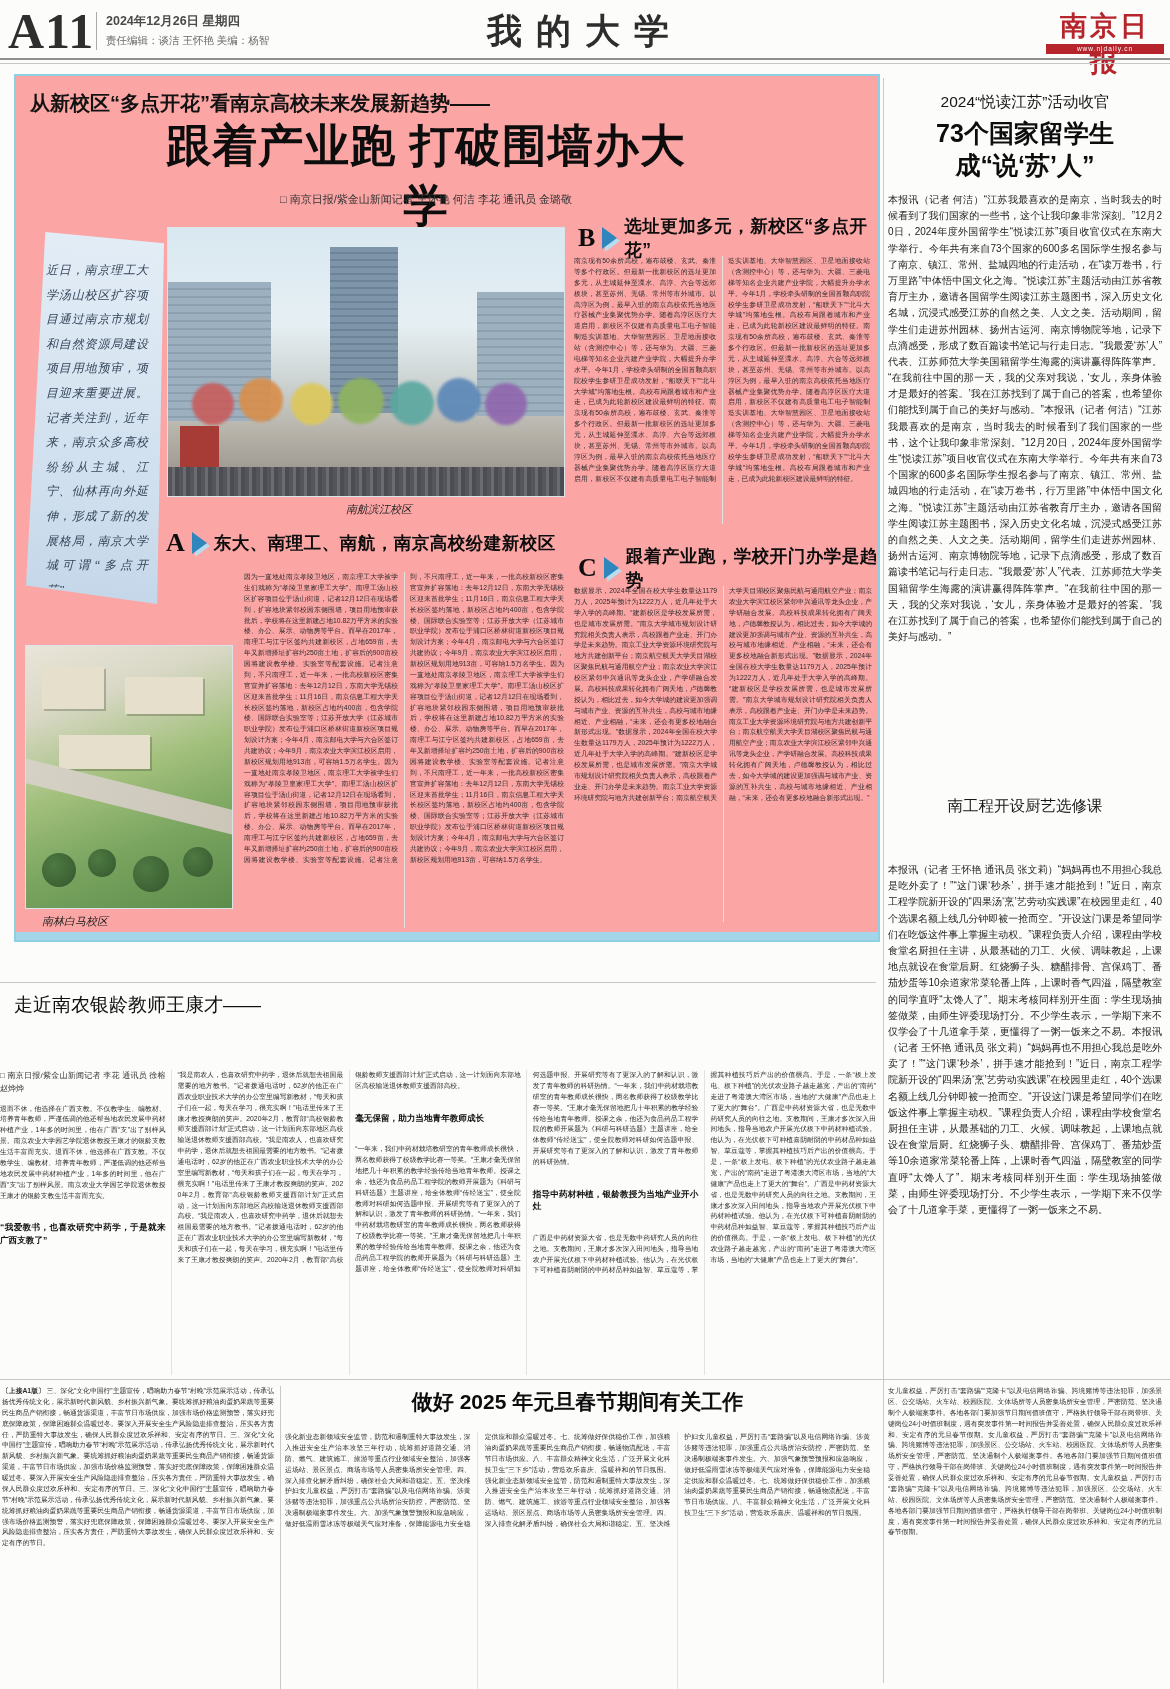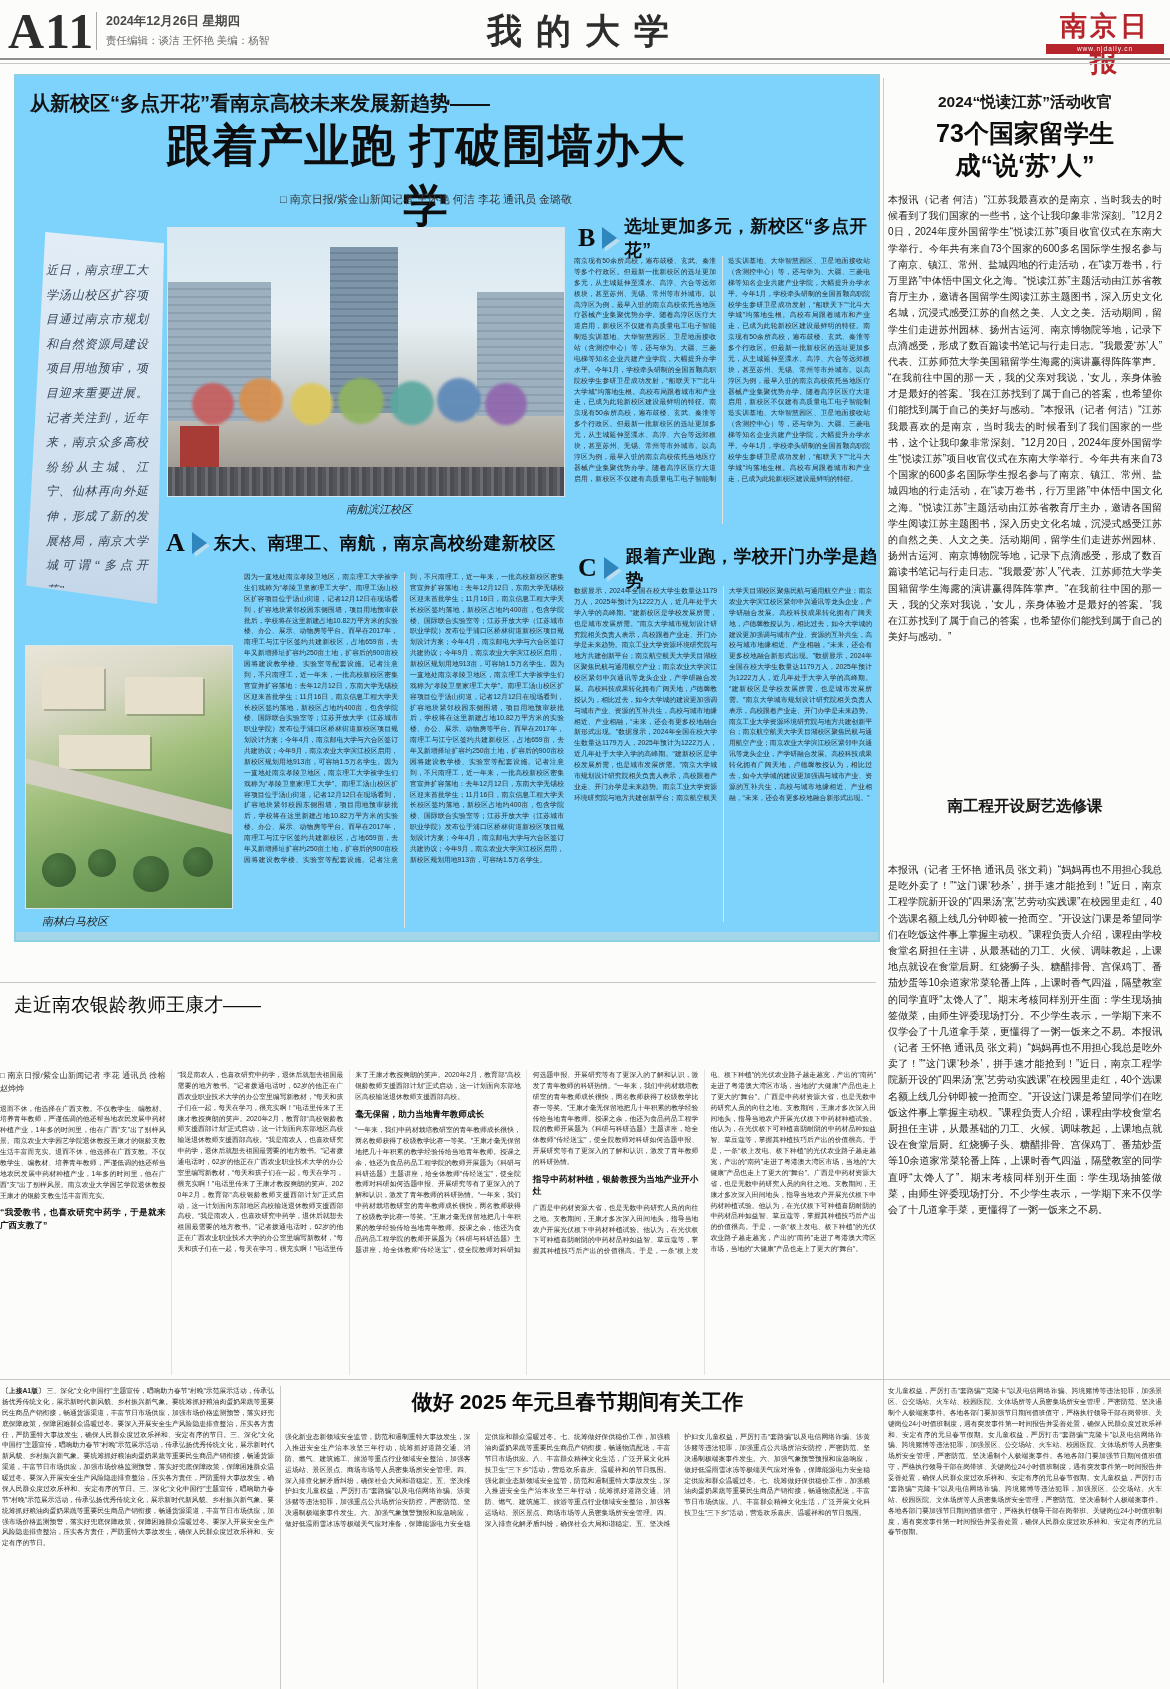--- a/index.html
+++ b/index.html
@@ -14,21 +14,21 @@
   .cols5{column-count:5;column-gap:12px;column-rule:1px solid #e2e2de}
   .hairline{background:#c6c6c2}
   
   .pageno{font-family:"Liberation Serif",serif;font-weight:bold;font-size:50px;color:#2e2e2e;letter-spacing:1px}
   .mh-date{font-size:12.5px;color:#4a4a4a;font-weight:bold}
   .mh-ed{font-size:10.5px;color:#6a6a6a}
   .mh-sec{font-size:35px;font-weight:900;letter-spacing:14px;color:#2d2d2d}
   .logo-txt{font-family:"Liberation Serif",serif;font-weight:bold;font-size:27px;color:#b5252b;letter-spacing:3px}
   .logo-bar{background:#b5252b;color:#fff;font-size:6.5px;text-align:center;line-height:10px;letter-spacing:1px}
   
-  .leadbox{border:2px solid #8ecfe4;background:#7dd3fc}
+  .leadbox{border:2px solid #8ecfe4;background:#fca5a5}
   .lead-kicker{font-size:20px;font-weight:bold;color:#121212}
   .lead-head{font-size:45px;font-weight:900;letter-spacing:1px;text-align:center;color:#0d0d0d}
   .lead-by{font-size:11px;color:#333;text-align:center}
   .intro{clip-path:polygon(14% 0,100% 3%,95% 100%,0 95%);
          background:linear-gradient(185deg,#e3edf6 0%,#cfdfee 70%,#c3d6e8 100%);
          box-shadow:4px 4px 6px rgba(120,150,180,.35)}
   .intro-inner{padding:26px 16px 0 20px;font-family:"Liberation Serif",serif;font-style:italic;
          font-size:12px;line-height:2.05;color:#35465a;text-align:justify;overflow:hidden;height:330px}
   .cap{font-family:"Liberation Serif",serif;font-style:italic;font-size:11px;color:#222}
   .sec-h{display:flex;align-items:center;gap:7px}
@@ -44,28 +44,28 @@
   .tower{position:absolute;background:repeating-linear-gradient(180deg,#7e94a8 0 5px,#6d8496 5px 7px)}
   .blob{position:absolute;border-radius:50%;filter:blur(1.5px);opacity:.9}
   .crowd{position:absolute;left:0;right:0;bottom:0;height:11%;
          background:repeating-linear-gradient(90deg,#55555c 0 4px,#6b6b70 4px 7px,#4c4c55 7px 11px)}
   .gate{position:absolute;background:#a63c35}
   .ph2{background:linear-gradient(160deg,#e9e5d9 0%,#d9d8c6 22%,#a2c07c 48%,#78a45f 72%,#5e8c4b 100%)}
   .ph2b{position:absolute;background:#e6dfcc;box-shadow:2px 2px 0 rgba(80,90,60,.35)}
   .road{position:absolute;background:linear-gradient(90deg,#d6d2c6,#c9c4b6);transform:rotate(14deg)}
   .tr{position:absolute;border-radius:50%;background:radial-gradient(circle at 35% 35%,#4e7a42,#35562e);filter:blur(.5px)}
   
-  .rt-kicker{font-size:15.5px;font-weight:bold;text-align:center;color:#181818}
+  .rt-kicker{font-size:15.5px;font-weight:normal;text-align:center;color:#181818}
   .rt-head{font-size:25px;font-weight:900;text-align:center;color:#0d0d0d;line-height:1.25}
   .rt2-head{font-size:24px;font-weight:900;text-align:center;color:#0d0d0d}
   
   .mid-kicker{font-size:19px;font-weight:normal;color:#111}
   .mid-head{font-size:38px;font-weight:900;text-align:center;letter-spacing:1px;color:#0c0c0c}
   .mid-by{display:block;font-size:8px;color:#333;margin-bottom:8px}
-  .sub{display:block;font-size:8.6px;font-weight:bold;color:#111;margin:5px 0;line-height:1.45}
+  .sub{display:block;font-size:8.6px;font-weight:bold;color:#111;margin:20px 0;line-height:1.45}
   .para{display:block;margin-bottom:4px}
   .cont-marker{font-weight:bold}
   .not-head{font-size:21px;font-weight:900;text-align:center;color:#0c0c0c}
   .vrule{width:1px;background:#c9c9c5}
 </style>
 </head>
 <body>
 
 <div id="page">
 

